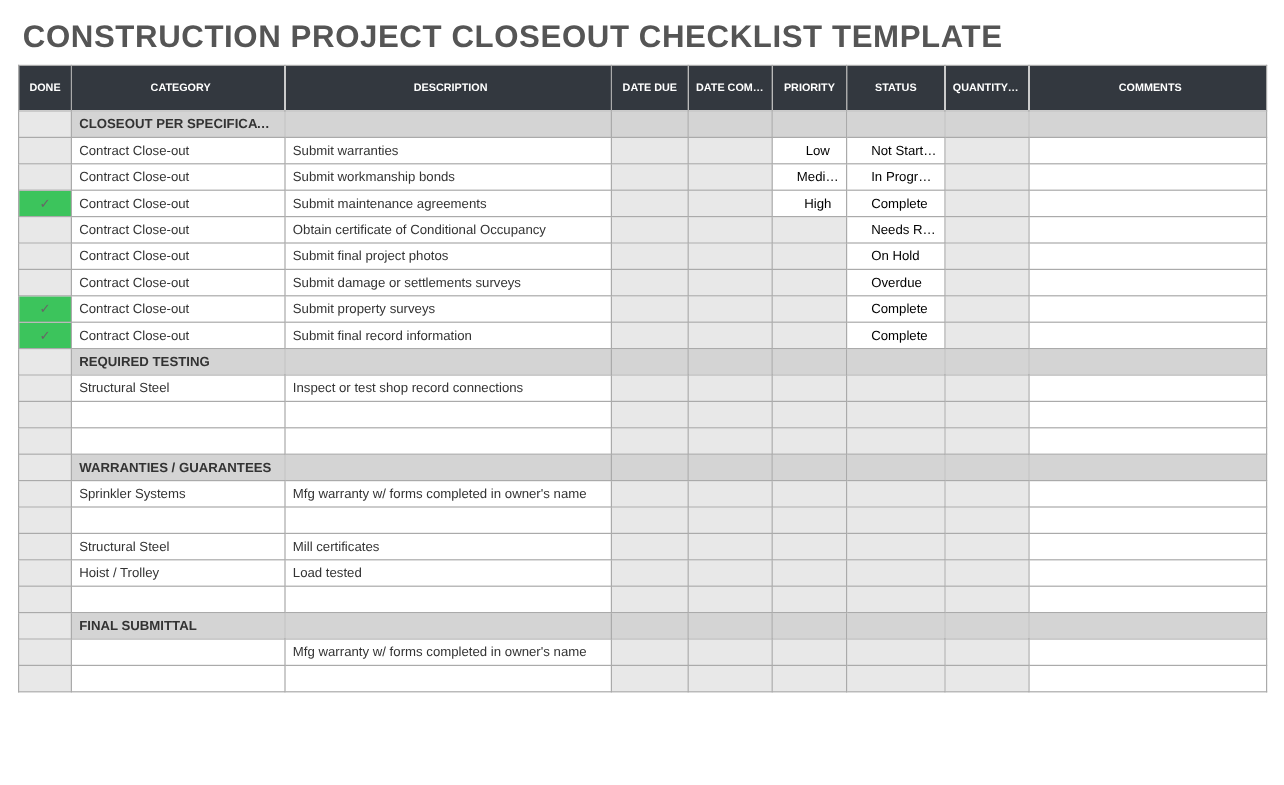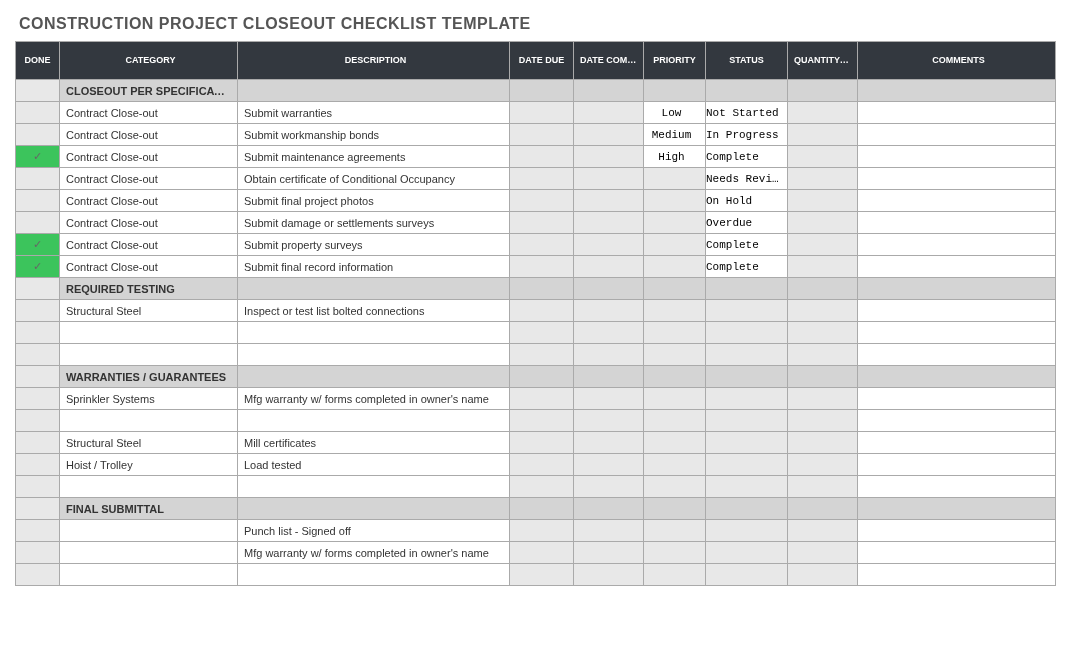--- a/index.html
+++ b/index.html
@@ -5,21 +5,21 @@
   * { box-sizing: border-box; }
   body {
     margin: 0;
     padding: 15px;
     background: #fff;
     font-family: Arial, Helvetica, sans-serif;
     font-size: 11px;
     color: #333;
   }
   .title {
-    font-size: 16px;
+    font-size: 26px;
     font-weight: bold;
     letter-spacing: 0.5px;
     color: #555;
     margin: 0 0 8px 4px;
     font-family: "Century Gothic", "Futura", Arial, sans-serif;
   }
   table {
     border-collapse: collapse;
     width: 1040px;
     table-layout: fixed;
@@ -74,21 +74,21 @@
   .done-green { background: #3cc45c !important; }
   .prio-low    { background: #28d6e0; color:#000; text-align:center; }
   .prio-med    { background: #f2b400; color:#000; text-align:center; }
   .prio-high   { background: #fd1c1c; color:#000; text-align:center; }
   .stat-notstarted  { background: #fff4cc; color:#000; }
   .stat-inprogress  { background: #8fcf3e; color:#000;margin-left:28px; }
   .stat-complete    { background: #12c155; color:#000; }
   .stat-needsreview { background: #bdeef4; color:#000; }
   .stat-onhold      { background: #d9d9d9; color:#000; }
   .stat-overdue     { background: #ffdb4d; color:#000; }
-  td.stat, td.prio { padding-left: 0; font-family: Liberation Mono, monospace; }
+  td.stat, td.prio { padding-left: 20px; }
 </style>
 </head>
 <body>
 
 <h1 class="title">CONSTRUCTION PROJECT CLOSEOUT CHECKLIST TEMPLATE</h1>
 
 <table>
   <colgroup>
     <col class="c-done">
       <col class="c-cat">
@@ -220,21 +220,21 @@
         <td></td>
         <td></td>
         <td></td>
         <td></td>
         <td></td>
         <td></td>
       </tr>
       <tr class="data">
         <td class="done-cell"></td>
         <td>Structural Steel</td>
-        <td>Inspect or test list bolted connections</td>
+        <td>Inspect or test shop record connections</td>
         <td class="gray-cell"></td>
         <td class="gray-cell"></td>
         <td class="gray-cell prio"></td>
         <td class="gray-cell stat"></td>
         <td class="gray-cell"></td>
         <td></td>
       </tr>
       <tr class="data">
         <td class="done-cell"></td>
         <td></td>
@@ -325,31 +325,20 @@
       </tr>
       <tr class="section">
         <td class="done-cell"></td>
         <td class="first">FINAL SUBMITTAL</td>
         <td></td>
         <td></td>
         <td></td>
         <td></td>
         <td></td>
         <td></td>
-        <td></td>
-      </tr>
-      <tr class="data">
-        <td class="done-cell"></td>
-        <td></td>
-        <td>Punch list - Signed off</td>
-        <td class="gray-cell"></td>
-        <td class="gray-cell"></td>
-        <td class="gray-cell prio"></td>
-        <td class="gray-cell stat"></td>
-        <td class="gray-cell"></td>
         <td></td>
       </tr>
       <tr class="data">
         <td class="done-cell"></td>
         <td></td>
         <td>Mfg warranty w/ forms completed in owner's name</td>
         <td class="gray-cell"></td>
         <td class="gray-cell"></td>
         <td class="gray-cell prio"></td>
         <td class="gray-cell stat"></td>

